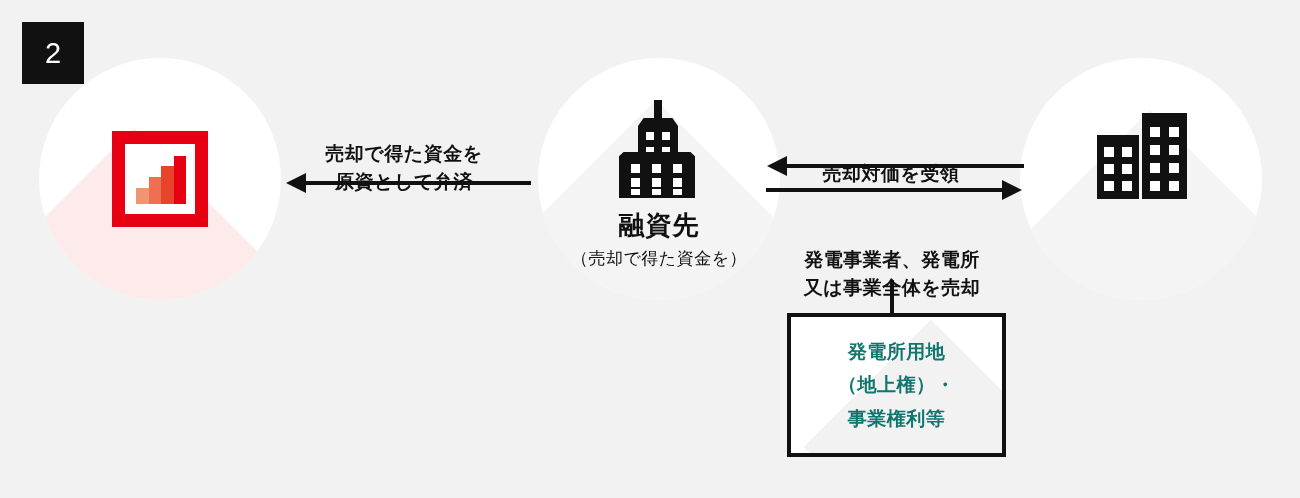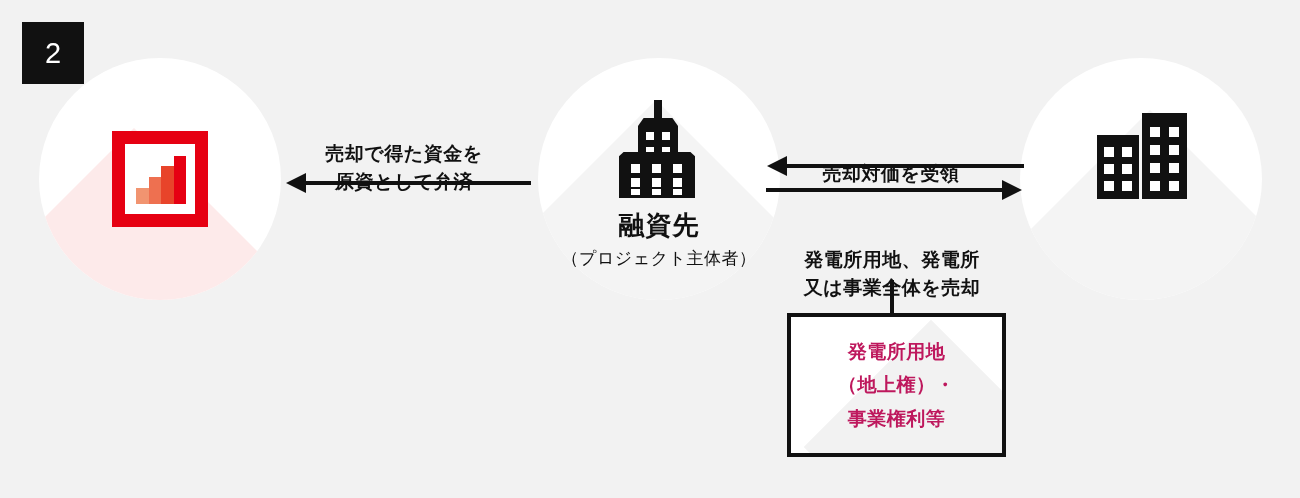--- a/index.html
+++ b/index.html
@@ -224,21 +224,21 @@
     z-index: 0;
   }
   .asset-text {
     position: relative;
     z-index: 1;
     text-align: center;
     font-weight: bold;
     font-size: 19px;
     line-height: 1.75;
     letter-spacing: 0.5px;
-    color: #be185d;
+    color: #0f766e;
     white-space: pre-line;
   }
 </style>
 </head>
 <body>
 
 <div id="stage">
 
   <div class="step-badge">2</div>
 
@@ -277,21 +277,21 @@
       <div class="win" style="left:33px; top:26px; width:9px; height:9px;"></div>
       <div class="win" style="left:54px; top:26px; width:9px; height:9px;"></div>
       <div class="win" style="left:12px; top:37px; width:9px; height:6px;"></div>
       <div class="win" style="left:33px; top:37px; width:9px; height:6px;"></div>
       <div class="win" style="left:54px; top:37px; width:9px; height:6px;"></div>
     </div>
   </div>
 
   <div class="node-label" style="left:499px; top:208px;">
     <div class="node-title">融資先</div>
-    <div class="node-sub">（プロジェクト主体者）</div>
+    <div class="node-sub">（売却で得た資金を）</div>
   </div>
 
   <div class="node-circle" id="circle-right">
     <div class="long-shadow shadow-gray" style="left:130px; top:52px;"></div>
   </div>
 
   <div class="icon-wrap" id="twin-icon">
     <div class="bl-short">
       <div class="win" style="left:7px;  top:12px; width:10px; height:10px;"></div>
       <div class="win" style="left:25px; top:12px; width:10px; height:10px;"></div>
@@ -317,21 +317,21 @@
 原資として弁済</div>
   <div class="arrow-line" style="left:305px; top:181px; width:226px;"></div>
   <div class="arrow-head left" style="left:286px; top:173px;"></div>
 
   <div class="edge-label" style="left:766px; top:120px; width:250px;">売却対価を受領</div>
   <div class="arrow-line" style="left:786px; top:164px; width:238px;"></div>
   <div class="arrow-head left" style="left:767px; top:156px;"></div>
 
   <div class="arrow-line" style="left:766px; top:188px; width:236px;"></div>
   <div class="arrow-head right" style="left:1002px; top:180px;"></div>
-  <div class="edge-label" style="left:766px; top:206px; width:252px;">発電所用地、発電所
+  <div class="edge-label" style="left:766px; top:206px; width:252px;">発電事業者、発電所
 又は事業全体を売却</div>
 
   <div class="connector" style="left:890px; top:280px; height:36px;"></div>
 
   <div class="asset-box" style="left:787px; top:313px; width:219px; height:144px;">
     <div class="asset-box-shadow"></div>
     <div class="asset-text">発電所用地
 （地上権）・
 事業権利等</div>
   </div>

